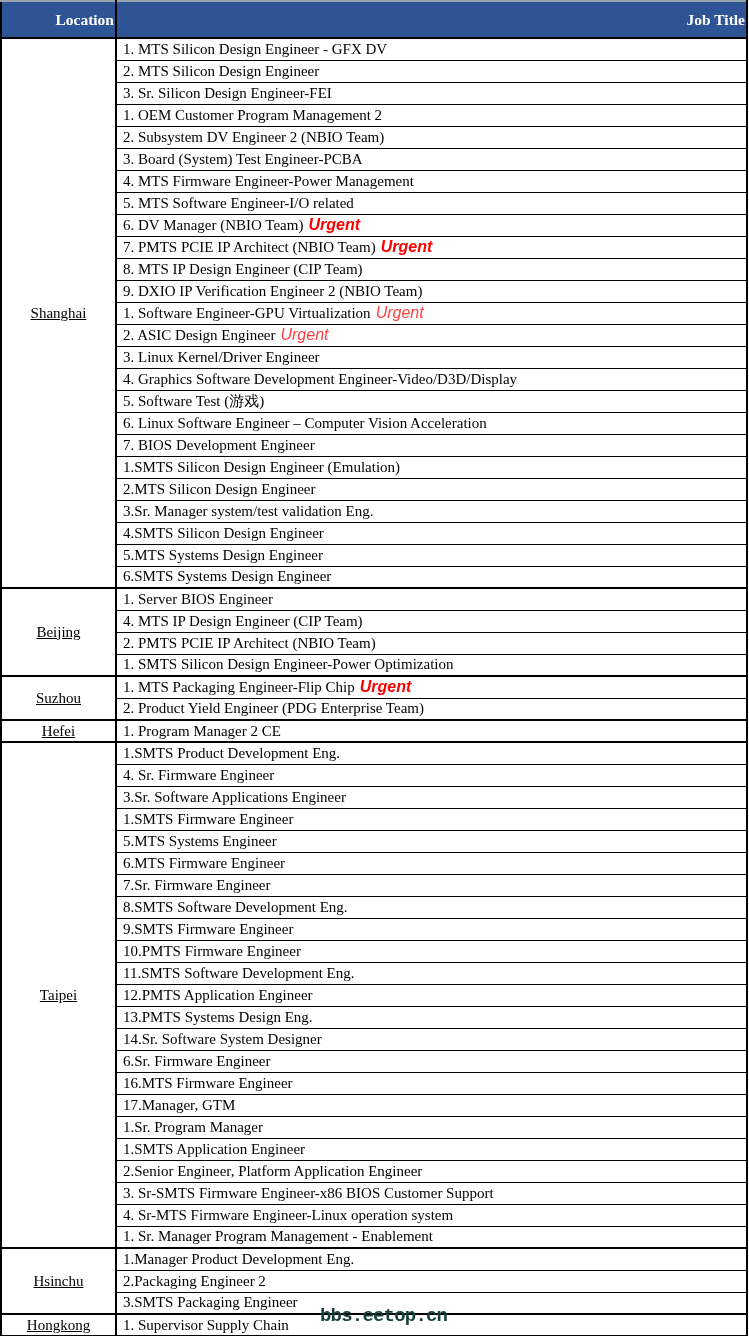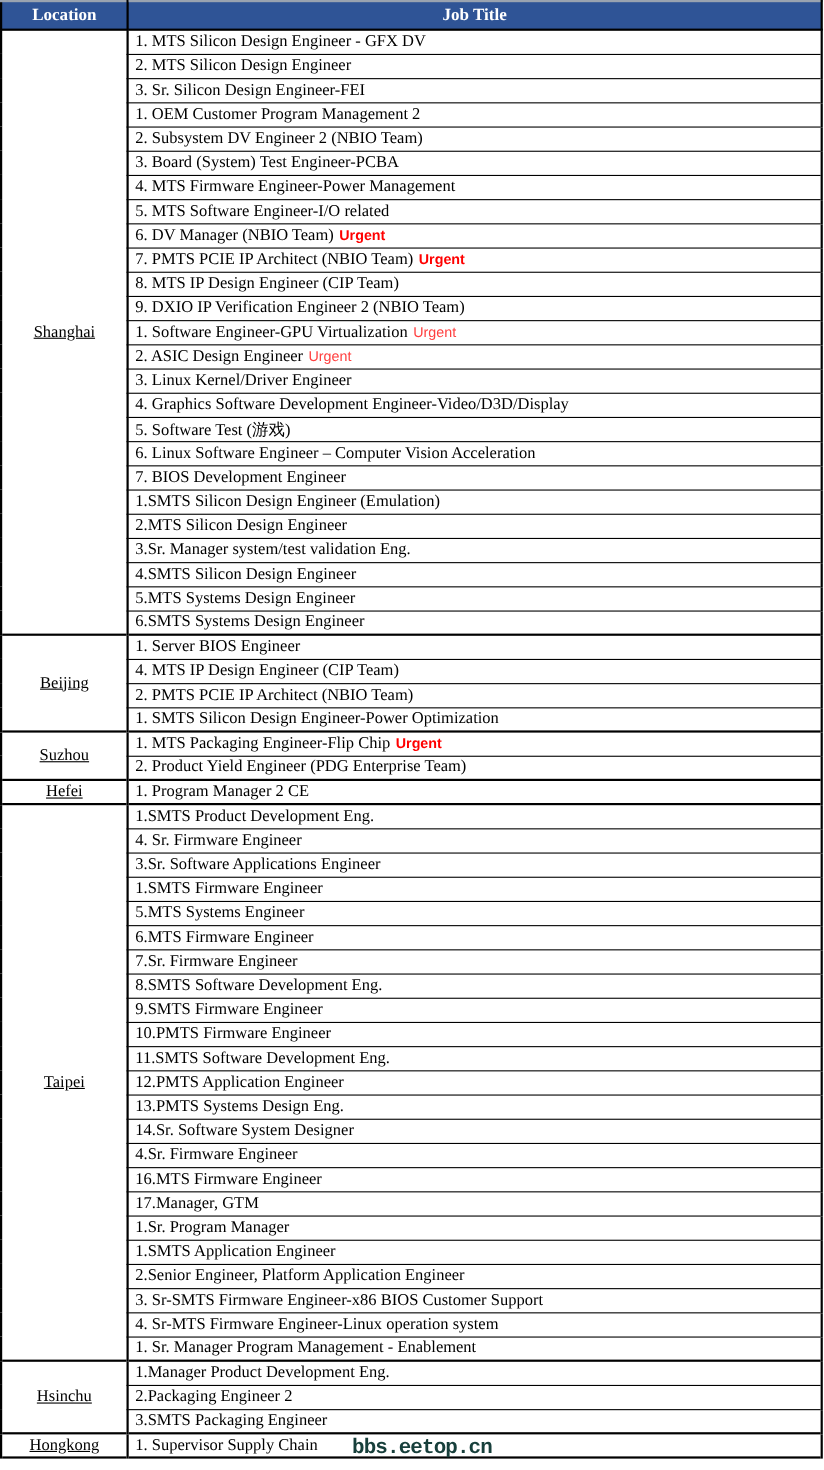--- a/index.html
+++ b/index.html
@@ -17,24 +17,24 @@
     width: 748px;
     table-layout: fixed;
     border: 2.5px solid #000000;
     border-top: 2.5px solid #9AA3B0;
   }
   col.loc-col { width: 115px; }
   th, td { border: 1.5px solid #000000; }
   thead th {
     background: #2F5496;
     color: #ffffff;
-    height: 26px;
+    height: 37px;
     font-size: 15.5px;
     font-weight: bold;
-    text-align: center;
+    text-align: right;
     vertical-align: middle;
     border: 2.5px solid #000000;
     border-top: 2.5px solid #9AA3B0;
   }
   tbody td { height: 22px; vertical-align: middle; }
   td.loc {
     text-align: center;
     font-size: 15px;
     border-left: 2.5px solid #000000;
     border-right: 2.5px solid #000000;
@@ -44,21 +44,22 @@
     padding: 0 2px 0 6px;
     font-size: 15px;
     border-right: 2.5px solid #000000;
     white-space: nowrap;
     overflow: hidden;
     margin-left: 17px;
   }
   tr.group-start td { border-top: 2.5px solid #000000; }
   .urgent {
     font-family: "Liberation Sans", "DejaVu Sans", sans-serif;
-    font-size: 13px;
+    font-style: italic;
+    font-size: 16px;
     margin-left: 5px;
   }
   .urgent.bold  { font-weight: bold; color: #FF0000; }
   .urgent.light { color: #FF4040; }
   .watermark {
     position: absolute;
     left: 320px; top: 1305px;
     color: #173F3B;
     font-family: Liberation Mono, monospace;
     font-weight: bold;
@@ -219,21 +220,21 @@
       <tr>
         <td class="job"><span>12.PMTS Application Engineer</span></td>
       </tr>
       <tr>
         <td class="job"><span>13.PMTS Systems Design Eng.</span></td>
       </tr>
       <tr>
         <td class="job"><span>14.Sr. Software System Designer</span></td>
       </tr>
       <tr>
-        <td class="job"><span>4.Sr. Firmware Engineer</span></td>
+        <td class="job"><span>6.Sr. Firmware Engineer</span></td>
       </tr>
       <tr>
         <td class="job"><span>16.MTS Firmware Engineer</span></td>
       </tr>
       <tr>
         <td class="job"><span>17.Manager, GTM</span></td>
       </tr>
       <tr>
         <td class="job"><span>1.Sr. Program Manager</span></td>
       </tr>

